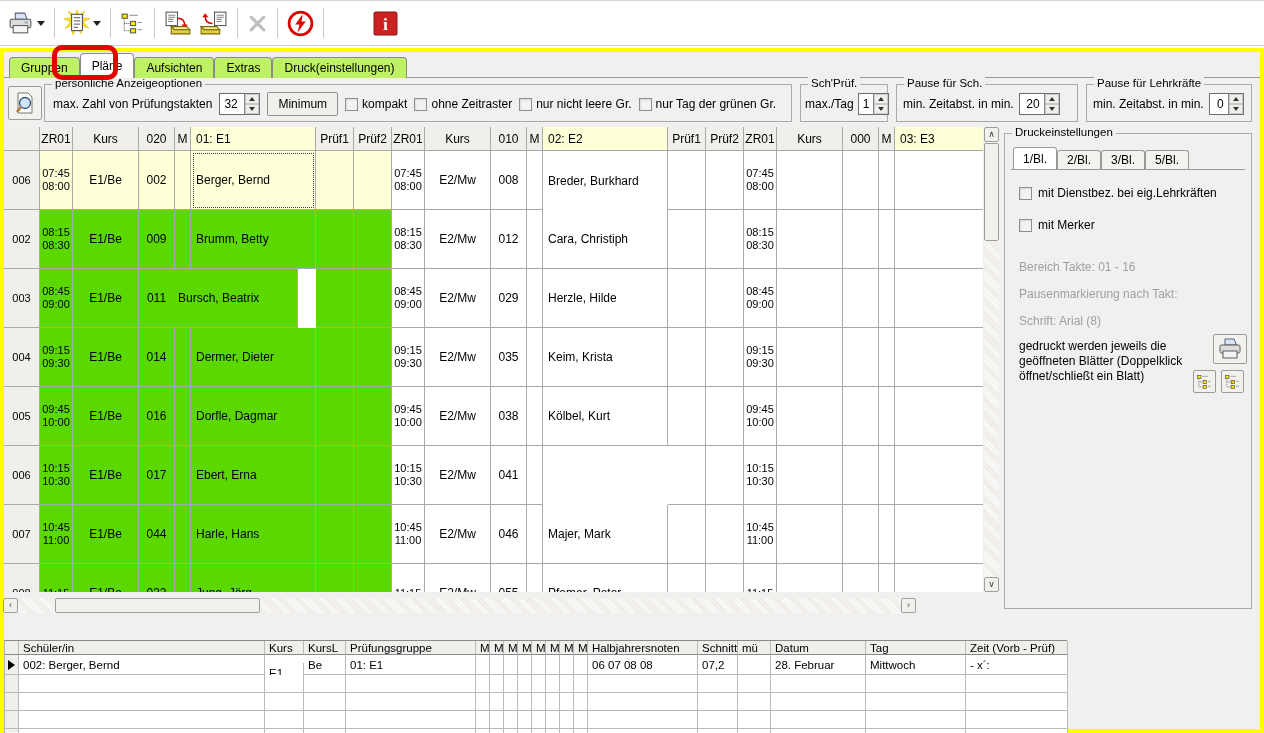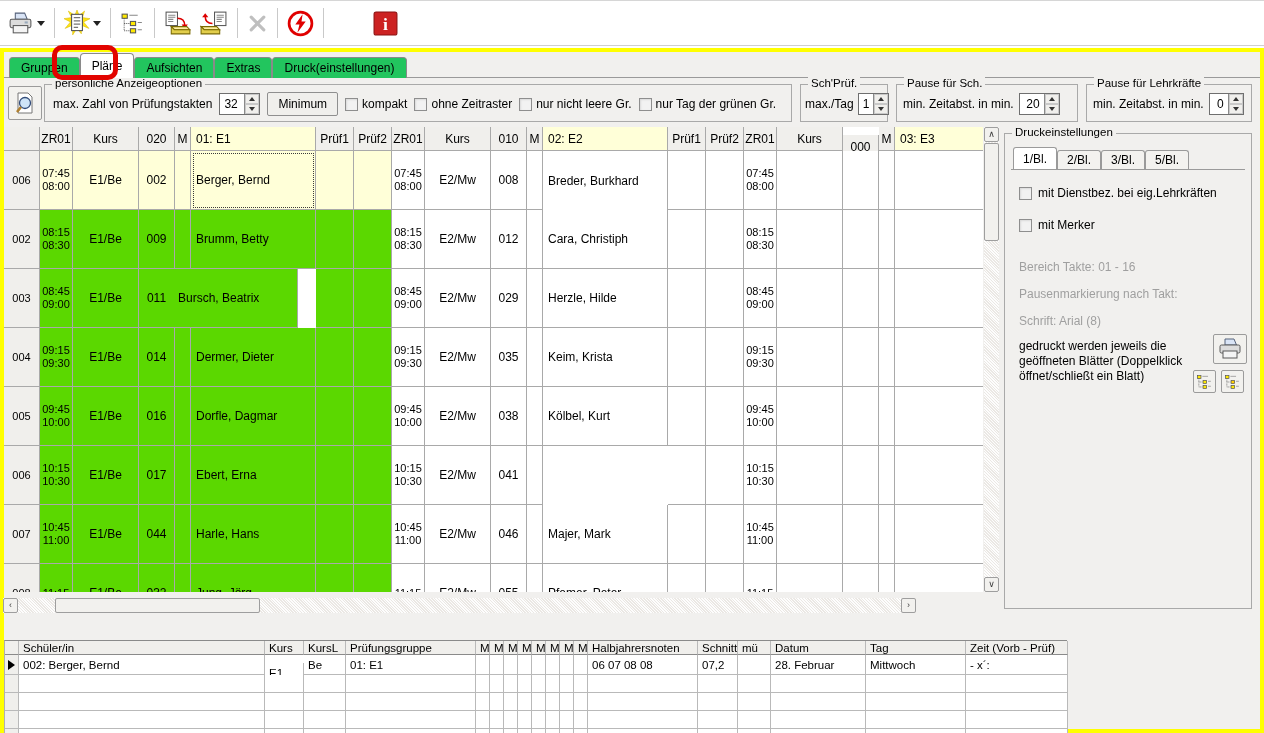--- a/index.html
+++ b/index.html
@@ -14,21 +14,21 @@
   .drop{width:0;height:0;border-left:4px solid transparent;border-right:4px solid transparent;border-top:5px solid #222;margin-left:3px}
   .tsep{width:1px;height:30px;background:#c9c9c9;margin:0 6px}
   .icnwrap{display:flex;align-items:center;justify-content:center}
 
   
   #frame{position:absolute;left:0;top:48px;width:1264px;height:685px;border:4px solid #FFFF00;background:#f1f0ee}
   #tabline{position:absolute;left:4px;top:77px;width:1256px;height:1px;background:#9a9a9a}
 
   
   #tabs{position:absolute;left:9px;top:56px;height:22px;display:flex;align-items:flex-end;z-index:2}
-  .tab{height:21px;padding:3px 11px 0;background:#22c55e;border:1px solid #8a8a8a;border-bottom:none;
+  .tab{height:21px;padding:3px 11px 0;background:#bef264;border:1px solid #8a8a8a;border-bottom:none;
        border-radius:4px 4px 0 0;cursor:pointer;white-space:nowrap}
   .tab.active{background:#fff;height:25px;padding-top:5px;z-index:3;position:relative}
   #ring{position:absolute;left:52px;top:45px;width:66px;height:35px;border:5px solid #e20400;border-radius:10px;z-index:5;pointer-events:none}
 
   
   .gbox{position:absolute;top:84px;height:38px;border:1px solid #a9a9a9}
   .gleg{position:absolute;top:-8px;left:7px;background:#f1f0ee;padding:0 3px;font-size:11.5px;white-space:nowrap}
   .grow-content{display:flex;align-items:center;height:100%;padding:2px 8px 0;gap:7px;white-space:nowrap}
   .zoombtn{position:absolute;left:8px;top:86px;width:34px;height:34px;background:#f3f2ef;border:1px solid #9b9b9b;border-radius:2px;
            display:flex;align-items:center;justify-content:center;cursor:pointer}
@@ -292,21 +292,21 @@
     <div class="gcell ghead" style="left: 350px; top: 0px; width: 38px; height: 24px;">Prüf2</div>
     <div class="gcell ghead" style="left: 388px; top: 0px; width: 33px; height: 24px;">ZR01</div>
     <div class="gcell ghead" style="left: 421px; top: 0px; width: 66px; height: 24px;">Kurs</div>
     <div class="gcell ghead" style="left: 487px; top: 0px; width: 36px; height: 24px;">010</div>
     <div class="gcell ghead" style="left: 523px; top: 0px; width: 16px; height: 24px;">M</div>
     <div class="gcell ghead title" style="left: 539px; top: 0px; width: 125px; height: 24px;">02: E2</div>
     <div class="gcell ghead" style="left: 664px; top: 0px; width: 38px; height: 24px;">Prüf1</div>
     <div class="gcell ghead" style="left: 702px; top: 0px; width: 38px; height: 24px;">Prüf2</div>
     <div class="gcell ghead" style="left: 740px; top: 0px; width: 33px; height: 24px;">ZR01</div>
     <div class="gcell ghead" style="left: 773px; top: 0px; width: 66px; height: 24px;">Kurs</div>
-    <div class="gcell ghead" style="left: 839px; top: 8px; width: 36px; height: 24px;">000</div>
+    <div class="gcell ghead" style="left: 839px; top: 0px; width: 36px; height: 24px;">000</div>
     <div class="gcell ghead" style="left: 875px; top: 0px; width: 16px; height: 24px;">M</div>
     <div class="gcell ghead title" style="left: 891px; top: 0px; width: 89px; height: 24px;">03: E3</div>
     <div class="gcell numcell" style="left: 0px; top: 24px; width: 36px; height: 59px;">006</div>
     <div class="gcell timecell cream" style="left: 36px; top: 24px; width: 33px; height: 59px;">
       <span>07:45</span>
       <span>08:00</span>
     </div>
     <div class="gcell cream" style="left: 69px; top: 24px; width: 66px; height: 59px;">E1/Be</div>
     <div class="gcell cream" style="left: 135px; top: 24px; width: 36px; height: 59px;">002</div>
     <div class="gcell cream" style="left: 171px; top: 24px; width: 16px; height: 59px;"></div>

